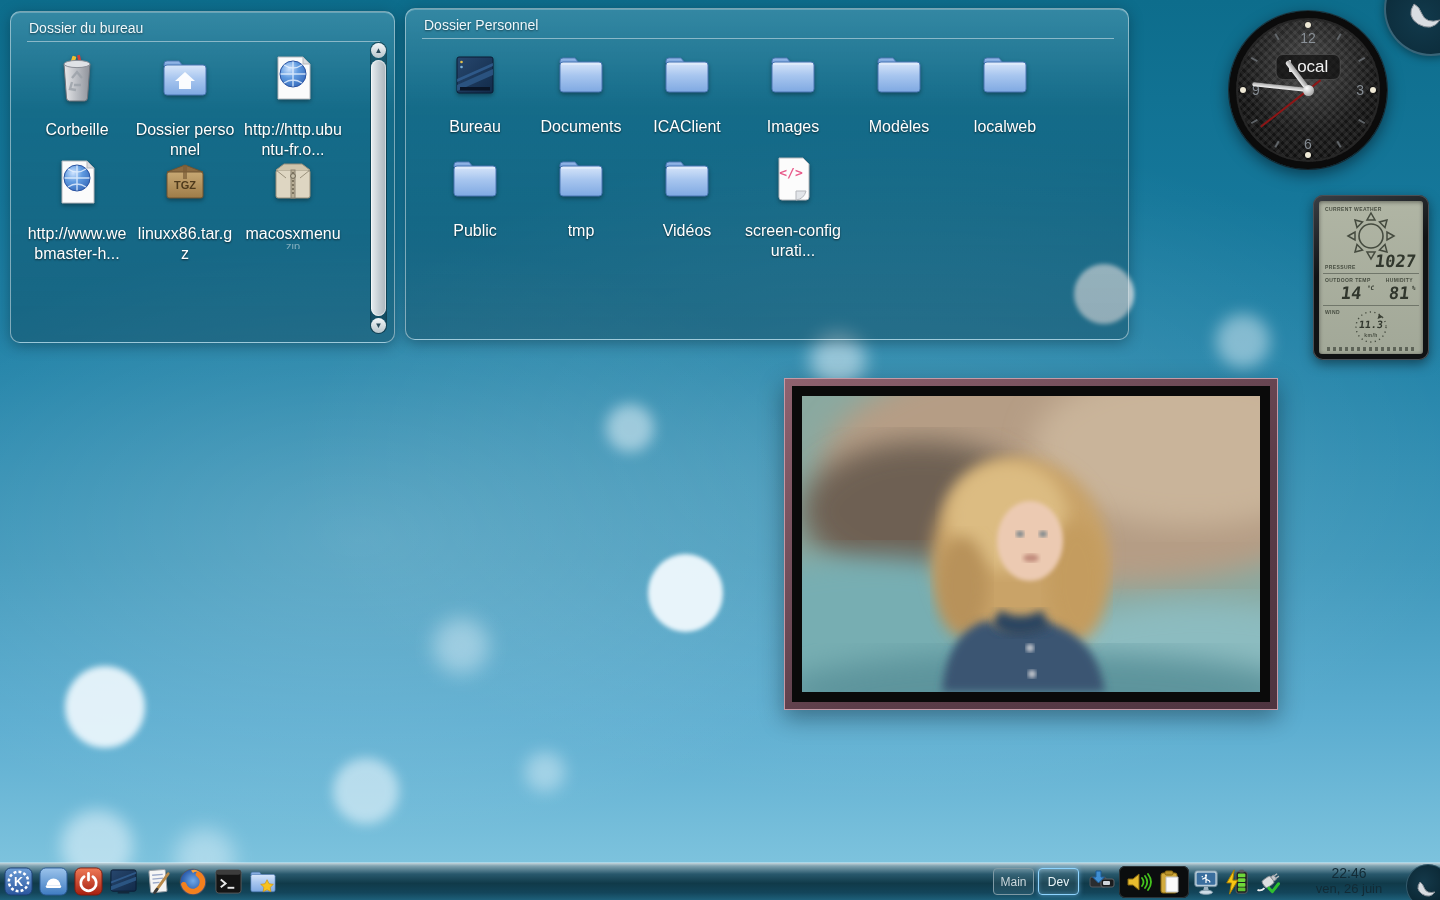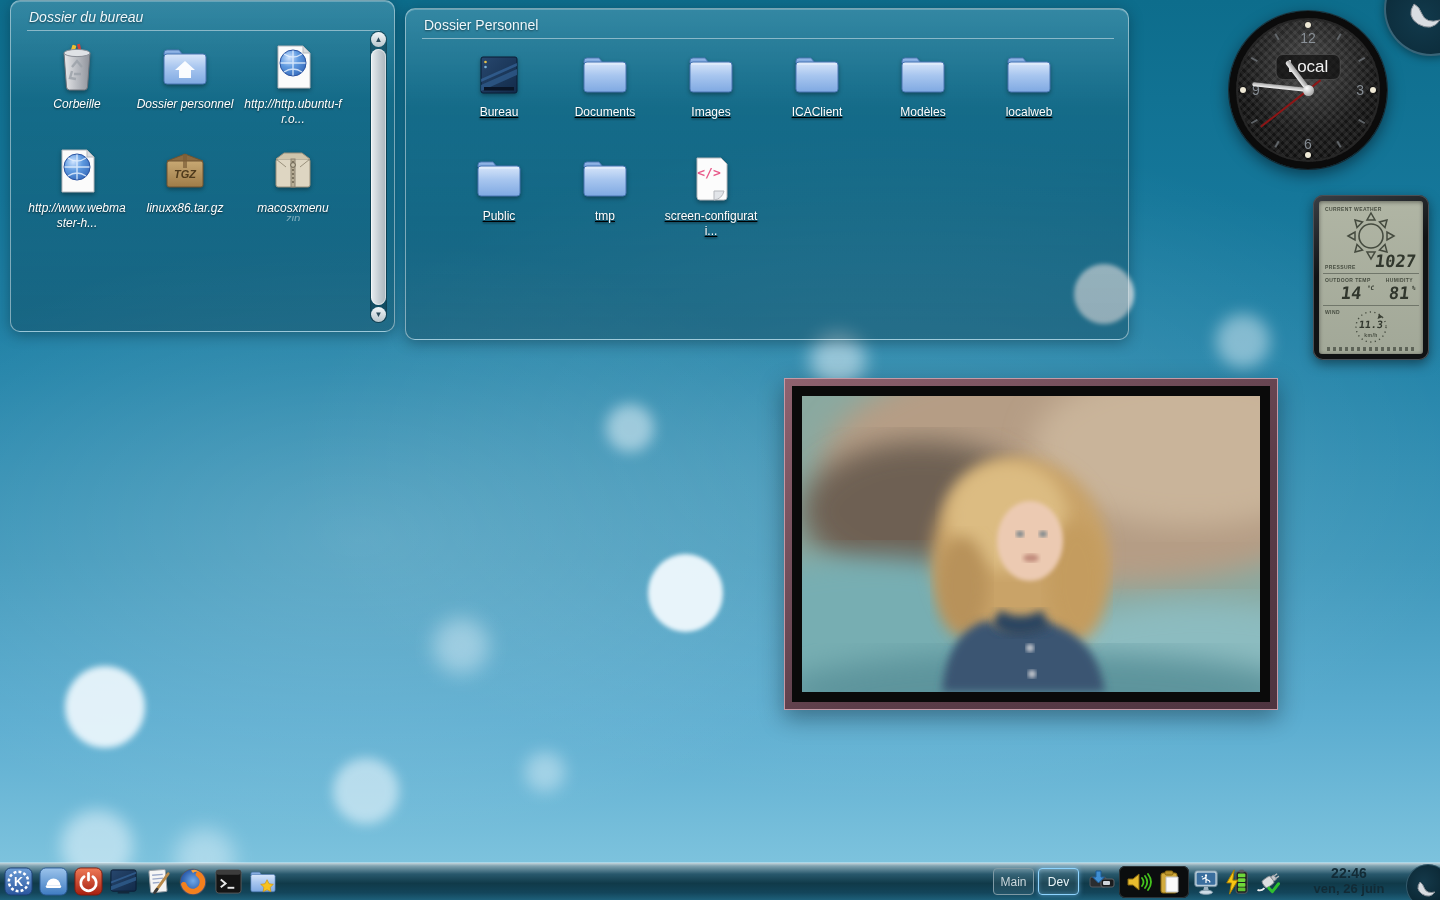--- a/index.html
+++ b/index.html
@@ -15,21 +15,21 @@
     background:linear-gradient(180deg,rgba(190,230,244,0.22),rgba(30,90,110,0.28) 30%,rgba(8,50,66,0.34));
     border:1px solid rgba(255,255,255,0.45);
     box-shadow:0 3px 14px rgba(0,20,30,0.35), inset 0 1px 0 rgba(255,255,255,0.25);}
   .fv-title{position:absolute;top:8px;left:18px;color:#eef8fc;font-size:14px;text-shadow:0 1px 2px rgba(0,0,0,.5);}
   .fv-rule{position:absolute;top:29px;left:16px;right:14px;height:1px;background:rgba(255,255,255,0.45);}
   .fv-grid{position:absolute;top:34px;left:12px;display:grid;}
   .g3{grid-template-columns:repeat(3,108px);}
   .g6{grid-template-columns:repeat(6,106px);}
   .cell{width:100%;height:104px;display:flex;flex-direction:column;align-items:center;padding-top:6px;box-sizing:border-box;cursor:pointer;}
   .ic{width:52px;height:52px;flex:0 0 auto;filter:drop-shadow(0 2px 2px rgba(0,0,0,.35));}
-  .lbl{margin-top:4px;max-width:102px;text-align:center;color:#ffffff;font-size:12px;line-height:1.22;
+  .lbl{margin-top:16px;max-width:102px;text-align:center;color:#ffffff;font-size:16px;line-height:1.22;
     word-break:break-all;text-shadow:0 1px 2px rgba(0,0,0,.65);}
   .sublbl{color:rgba(255,255,255,0.45);font-size:11px;line-height:0.5;height:5px;overflow:hidden;}
   
   .sbar{position:absolute;top:30px;bottom:8px;right:7px;width:17px;border-radius:9px;
     background:rgba(0,25,35,0.35);box-shadow:inset 0 0 2px rgba(0,0,0,.5);}
   .sbtn{position:absolute;left:1px;width:15px;height:15px;border-radius:8px;
     background:linear-gradient(180deg,#f2f6f8,#b9c6cc);display:flex;align-items:center;justify-content:center;
     color:#2a4a5a;font-size:8px;cursor:pointer;}
   .sthumb{position:absolute;left:1px;top:18px;bottom:18px;width:15px;border-radius:8px;cursor:grab;
     background:linear-gradient(90deg,#e9eef1,#c3ccd2 55%,#aab6bd);box-shadow:inset 0 0 0 1px rgba(255,255,255,.5);}
@@ -86,21 +86,21 @@
   .launch{width:32px;height:32px;display:flex;align-items:center;justify-content:center;cursor:pointer;border-radius:4px;}
   .spacer{flex:1;}
   .pager{display:flex;gap:4px;margin-right:6px;}
   .vdesk{width:39px;height:25px;border-radius:4px;display:flex;align-items:center;justify-content:center;
     font-size:12px;color:#c9d6db;cursor:pointer;background:rgba(180,210,220,.10);border:1px solid #7e99a4;}
   .vdesk.active{border:1px solid #8fd4ff;box-shadow:0 0 5px rgba(120,200,255,.6), inset 0 0 4px rgba(140,210,255,.35);color:#e8f4f8;}
   .traygrp{display:flex;align-items:center;gap:4px;padding:2px 5px;border-radius:6px;background:#0b0d0e;
     box-shadow:inset 0 0 0 1px #2c3438;}
   .tico{width:28px;height:28px;display:flex;align-items:center;justify-content:center;cursor:pointer;}
   .pclock{display:flex;flex-direction:column;align-items:center;justify-content:center;line-height:1.12;
-    color:#122b36;margin:0 4px 0 8px;cursor:pointer;min-width:112px;font-weight:bold;}
+    color:#122b36;margin:0 4px 0 8px;cursor:pointer;min-width:112px;}
   .pclock .t{font-size:14px;}
   .pclock .d{font-size:13px;}
 </style>
 </head>
 <body>
 
 <svg width="0" height="0" style="position:absolute">
   <defs>
     <linearGradient id="gfold" x1="0" y1="0" x2="0" y2="1">
       <stop offset="0" stop-color="#d8e6fa"></stop>
@@ -157,21 +157,21 @@
   <div class="bokeh" style="left:1216px;top:314px;width:54px;height:54px;filter:blur(8px);opacity:.45"></div>
   <div class="bokeh" style="left:648px;top:554px;width:75px;height:78px;filter:blur(2px);opacity:.92"></div>
   <div class="bokeh" style="left:65px;top:666px;width:80px;height:82px;filter:blur(3px);opacity:.88"></div>
   <div class="bokeh" style="left:433px;top:618px;width:56px;height:56px;filter:blur(10px);opacity:.4"></div>
   <div class="bokeh" style="left:333px;top:758px;width:66px;height:66px;filter:blur(6px);opacity:.55"></div>
   <div class="bokeh" style="left:61px;top:810px;width:72px;height:72px;filter:blur(8px);opacity:.5"></div>
   <div class="bokeh" style="left:525px;top:752px;width:40px;height:40px;filter:blur(8px);opacity:.4"></div>
   <div class="bokeh" style="left:175px;top:828px;width:60px;height:60px;filter:blur(10px);opacity:.4"></div>
 </div>
 
-<div class="fv" style="left:10px;top:0;width:383px;height:330px;font-style:italic;">
+<div class="fv" style="left:10px;top:11px;width:383px;height:330px;">
   <div class="fv-title">Dossier du bureau</div>
   <div class="fv-rule"></div>
   <div class="fv-grid g3" style="right:34px;">
     <div class="cell">
       <svg class="ic" viewBox="0 0 52 52">
         <rect x="20" y="4" width="4" height="10" rx="1" fill="#f0c030" transform="rotate(18 22 9)"></rect>
         <rect x="27" y="3" width="3" height="10" rx="1" fill="#d04038" transform="rotate(-12 28 8)"></rect>
         <path d="M13 12 h26 l-2.5 34 q-.3 3-3 3 h-15 q-2.7 0-3-3 Z" fill="url(#gtrash)" stroke="#6f737b"></path>
         <ellipse cx="26" cy="12" rx="13" ry="3.6" fill="#dfe2e6" stroke="#8a8e96"></ellipse>
         <path d="M21 26 l5-6 5 6 M23 33 h7 M21 30 l-2 7 6 1" fill="none" stroke="#9aa0a8" stroke-width="2.4" opacity=".8"></path>
@@ -229,21 +229,21 @@
   <div class="sbar">
     <div class="sbtn" style="top:1px">▲</div>
     <div class="sthumb"></div>
     <div class="sbtn" style="bottom:1px">▼</div>
   </div>
 </div>
 
 <div class="fv" style="left:405px;top:8px;width:722px;height:330px;">
   <div class="fv-title">Dossier Personnel</div>
   <div class="fv-rule"></div>
-  <div class="fv-grid g6" style="left:40px;text-decoration:underline;">
+  <div class="fv-grid g6" style="left:16px;">
     <div class="cell">
       <svg class="ic" viewBox="0 0 52 52">
         <rect x="8" y="8" width="36" height="36" rx="2" fill="url(#gscreen)" stroke="#0b1c34"></rect>
         <path d="M8 36 L44 20 V26 L8 42 Z" fill="#2e5a8a" opacity=".8"></path>
         <path d="M8 30 L44 14 V17 L8 33 Z" fill="#3a6ea6" opacity=".6"></path>
         <rect x="11" y="38" width="30" height="3.5" fill="#0a1526"></rect>
         <circle cx="12.5" cy="13" r="1.3" fill="#e8c24a"></circle>
           <circle cx="12.5" cy="18" r="1.3" fill="#7fb2d8"></circle>
       </svg>
       <div class="lbl">Bureau</div>
@@ -255,36 +255,36 @@
         <path d="M6 15 h40" stroke="#ffffff" opacity=".55"></path>
       </svg>
       <div class="lbl">Documents</div>
     </div>
     <div class="cell">
       <svg class="ic" viewBox="0 0 52 52">
         <path d="M5 12 q0-3 3-3 h12 l4 5 h-19 Z" fill="url(#gfoldtab)" stroke="#4a77b4"></path>
         <rect x="5" y="13" width="42" height="30" rx="3" fill="url(#gfold)" stroke="#4a77b4"></rect>
         <path d="M6 15 h40" stroke="#ffffff" opacity=".55"></path>
       </svg>
+      <div class="lbl">ICAClient</div>
+    </div>
+    <div class="cell">
+      <svg class="ic" viewBox="0 0 52 52">
+        <path d="M5 12 q0-3 3-3 h12 l4 5 h-19 Z" fill="url(#gfoldtab)" stroke="#4a77b4"></path>
+        <rect x="5" y="13" width="42" height="30" rx="3" fill="url(#gfold)" stroke="#4a77b4"></rect>
+        <path d="M6 15 h40" stroke="#ffffff" opacity=".55"></path>
+      </svg>
       <div class="lbl">Images</div>
     </div>
     <div class="cell">
       <svg class="ic" viewBox="0 0 52 52">
         <path d="M5 12 q0-3 3-3 h12 l4 5 h-19 Z" fill="url(#gfoldtab)" stroke="#4a77b4"></path>
         <rect x="5" y="13" width="42" height="30" rx="3" fill="url(#gfold)" stroke="#4a77b4"></rect>
         <path d="M6 15 h40" stroke="#ffffff" opacity=".55"></path>
       </svg>
-      <div class="lbl">ICAClient</div>
-    </div>
-    <div class="cell">
-      <svg class="ic" viewBox="0 0 52 52">
-        <path d="M5 12 q0-3 3-3 h12 l4 5 h-19 Z" fill="url(#gfoldtab)" stroke="#4a77b4"></path>
-        <rect x="5" y="13" width="42" height="30" rx="3" fill="url(#gfold)" stroke="#4a77b4"></rect>
-        <path d="M6 15 h40" stroke="#ffffff" opacity=".55"></path>
-      </svg>
       <div class="lbl">Modèles</div>
     </div>
     <div class="cell">
       <svg class="ic" viewBox="0 0 52 52">
         <path d="M5 12 q0-3 3-3 h12 l4 5 h-19 Z" fill="url(#gfoldtab)" stroke="#4a77b4"></path>
         <rect x="5" y="13" width="42" height="30" rx="3" fill="url(#gfold)" stroke="#4a77b4"></rect>
         <path d="M6 15 h40" stroke="#ffffff" opacity=".55"></path>
       </svg>
       <div class="lbl">localweb</div>
     </div>
@@ -296,20 +296,28 @@
       </svg>
       <div class="lbl">Public</div>
     </div>
     <div class="cell">
       <svg class="ic" viewBox="0 0 52 52">
         <path d="M5 12 q0-3 3-3 h12 l4 5 h-19 Z" fill="url(#gfoldtab)" stroke="#4a77b4"></path>
         <rect x="5" y="13" width="42" height="30" rx="3" fill="url(#gfold)" stroke="#4a77b4"></rect>
         <path d="M6 15 h40" stroke="#ffffff" opacity=".55"></path>
       </svg>
       <div class="lbl">tmp</div>
+    </div>
+    <div class="cell">
+      <svg class="ic" viewBox="0 0 52 52">
+        <path d="M5 12 q0-3 3-3 h12 l4 5 h-19 Z" fill="url(#gfoldtab)" stroke="#4a77b4"></path>
+        <rect x="5" y="13" width="42" height="30" rx="3" fill="url(#gfold)" stroke="#4a77b4"></rect>
+        <path d="M6 15 h40" stroke="#ffffff" opacity=".55"></path>
+      </svg>
+      <div class="lbl">Vidéos</div>
     </div>
     <div class="cell">
       <svg class="ic" viewBox="0 0 52 52">
         <path d="M12 5 h24 l6 6 v33 q0 3-3 3 h-24 q-3 0-3-3 Z" fill="#fcfcfc" stroke="#b5b8bd"></path>
         <path d="M29 47 q8-1 10-9 l-10 0 Z" fill="#e2e5e9" stroke="#b5b8bd"></path>
         <text x="24" y="24" text-anchor="middle" font-size="13" font-weight="bold" fill="#e85a8a" font-family="DejaVu Sans Mono">&lt;/&gt;</text>
       </svg>
       <div class="lbl">screen-configurati...</div>
     </div>
   </div>

